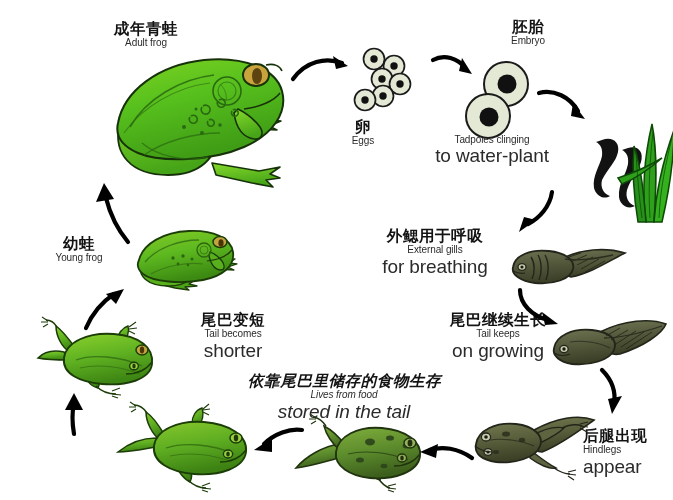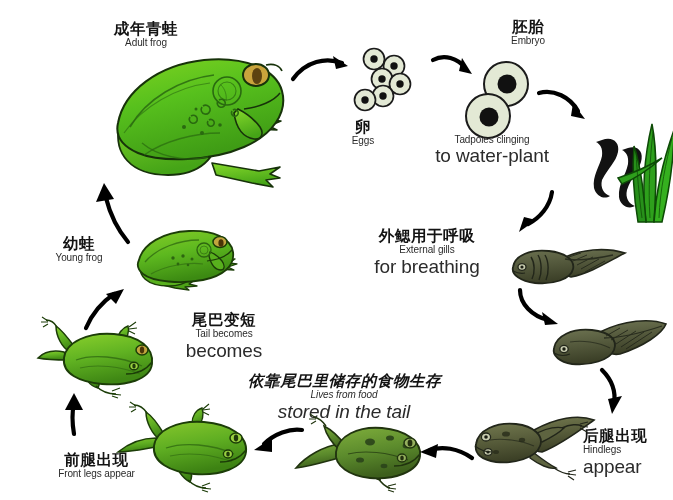--- a/index.html
+++ b/index.html
@@ -69,48 +69,49 @@
   <div class="label" style="left:480px; top:18px; width:96px;">
     <span class="zh">胚胎</span>
     <span class="en">Embryo</span>
   </div>
 
   <div class="label" style="left:396px; top:134px; width:192px;">
     <span class="en">Tadpoles clinging</span>
     <span class="en2">to water-plant</span>
   </div>
 
-  <div class="label" style="left:366px; top:227px; width:122px;">
+  <div class="label" style="left:374px; top:227px; width:122px;">
     <span class="zh">外鳃用于呼吸</span>
     <span class="en">External gills</span>
     <span class="en2">for breathing</span>
   </div>
 
+  <div class="label" style="left:447px; top:311px; width:102px;">
+    <span class="zh">尾巴继续生长</span>
+    <span class="en">Tail keeps</span>
+    <span class="en2">on growing</span>
+  </div>
 
   <div class="label" style="left:583px; top:427px; width:84px; text-align:left;">
     <span class="zh">后腿出现</span>
     <span class="en">Hindlegs</span>
     <span class="en2">appear</span>
   </div>
 
   <div class="label" style="left:248px; top:372px; width:192px;font-style:italic;">
     <span class="zh">依靠尾巴里储存的食物生存</span>
     <span class="en">Lives from food</span>
     <span class="en2">stored in the tail</span>
   </div>
 
-  <div class="label" style="left:23px; top:451px; width:147px;">
-    <span class="zh">前腿出现</span>
-    <span class="en">Front legs appear</span>
-  </div>
-
-  <div class="label" style="left:160px; top:311px; width:128px;">
+
+  <div class="label" style="left:169px; top:311px; width:128px;">
     <span class="zh">尾巴变短</span>
     <span class="en">Tail becomes</span>
-    <span class="en2">becomes</span>
+    <span class="en2">shorter</span>
   </div>
 
   <div class="label" style="left:29px; top:235px; width:100px;">
     <span class="zh">幼蛙</span>
     <span class="en">Young frog</span>
   </div>
 
   <div class="fig" style="left:84px; top:35px; width:210px; height:160px;">
     <svg width="210" height="160" viewBox="0 0 210 160">
       <defs>

